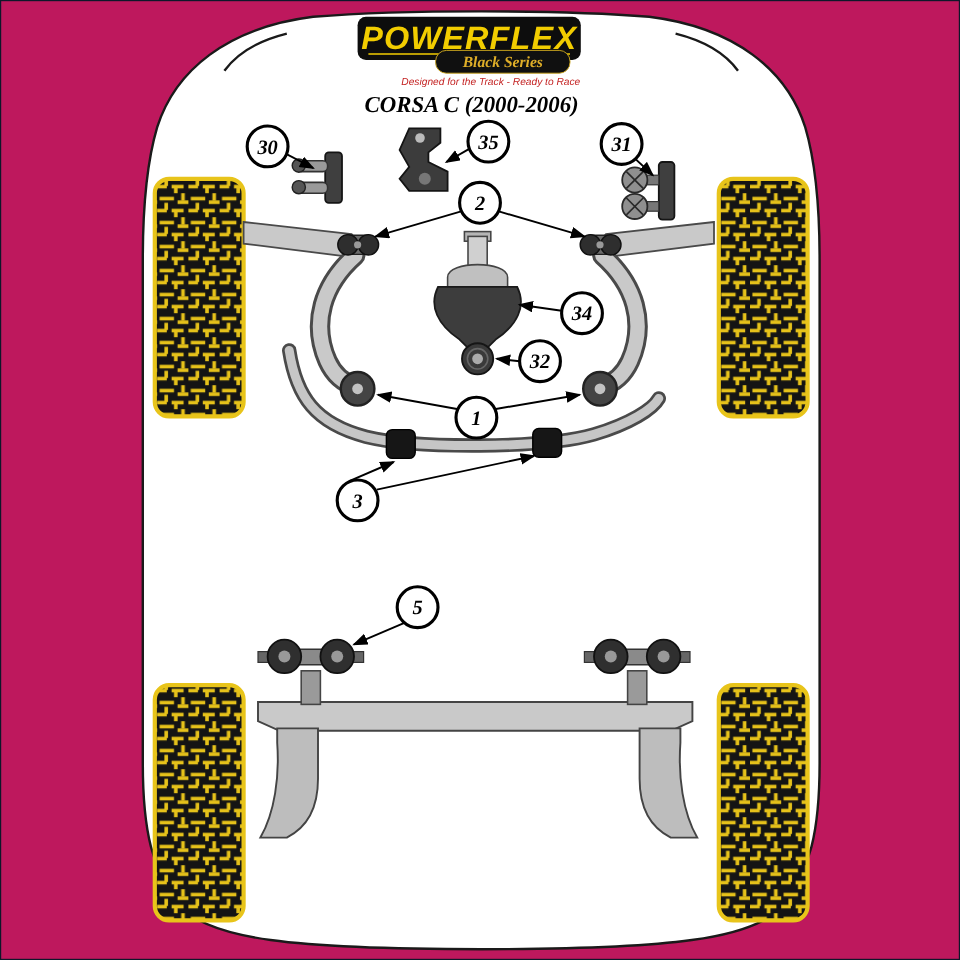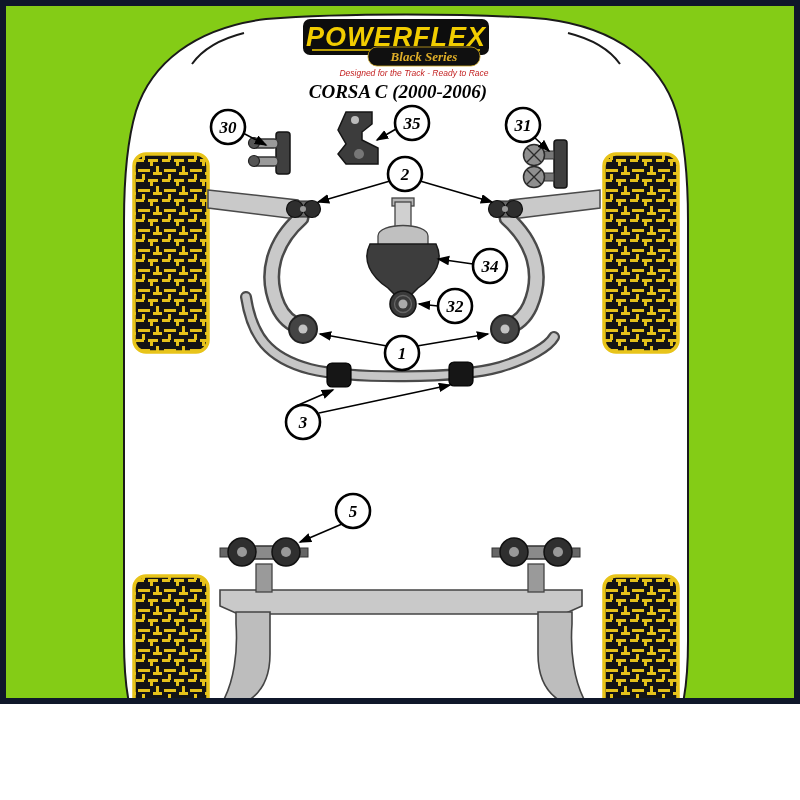--- a/index.html
+++ b/index.html
@@ -1,22 +1,22 @@
 <!DOCTYPE html>
 <html><head>
 <meta charset="utf-8">
 <style>
   html, body { margin: 0; padding: 0; background: #ffffff; }
   .canvas {
     position: relative;
     width: 800px;
-    height: 704px;
-    background: #84cc16;
+    height: 800px;
+    background: #be185d;
     box-sizing: border-box;
-    border: 6px solid #0f172a;
+    border: 1px solid #0f172a;
     overflow: hidden;
     font-family: "Liberation Sans", sans-serif;
   }
   .canvas svg { position: absolute; left: 0; top: 0; }
   text { user-select: none; }
   .brand-text   { font-family: "Liberation Sans", sans-serif; font-weight: bold; font-style: italic; font-size: 27px; letter-spacing: 1px; }
   .series-text  { font-family: "Liberation Serif", serif; font-weight: bold; font-style: italic; font-size: 13px; }
   .tagline-text { font-family: "Liberation Sans", sans-serif; font-style: italic; font-size: 8.5px; }
   .model-text   { font-family: "Liberation Serif", serif; font-weight: bold; font-style: italic; font-size: 19px; }
   .callout-num  { font-family: "Liberation Serif", serif; font-weight: bold; font-style: italic; font-size: 17px; fill: #000; }

